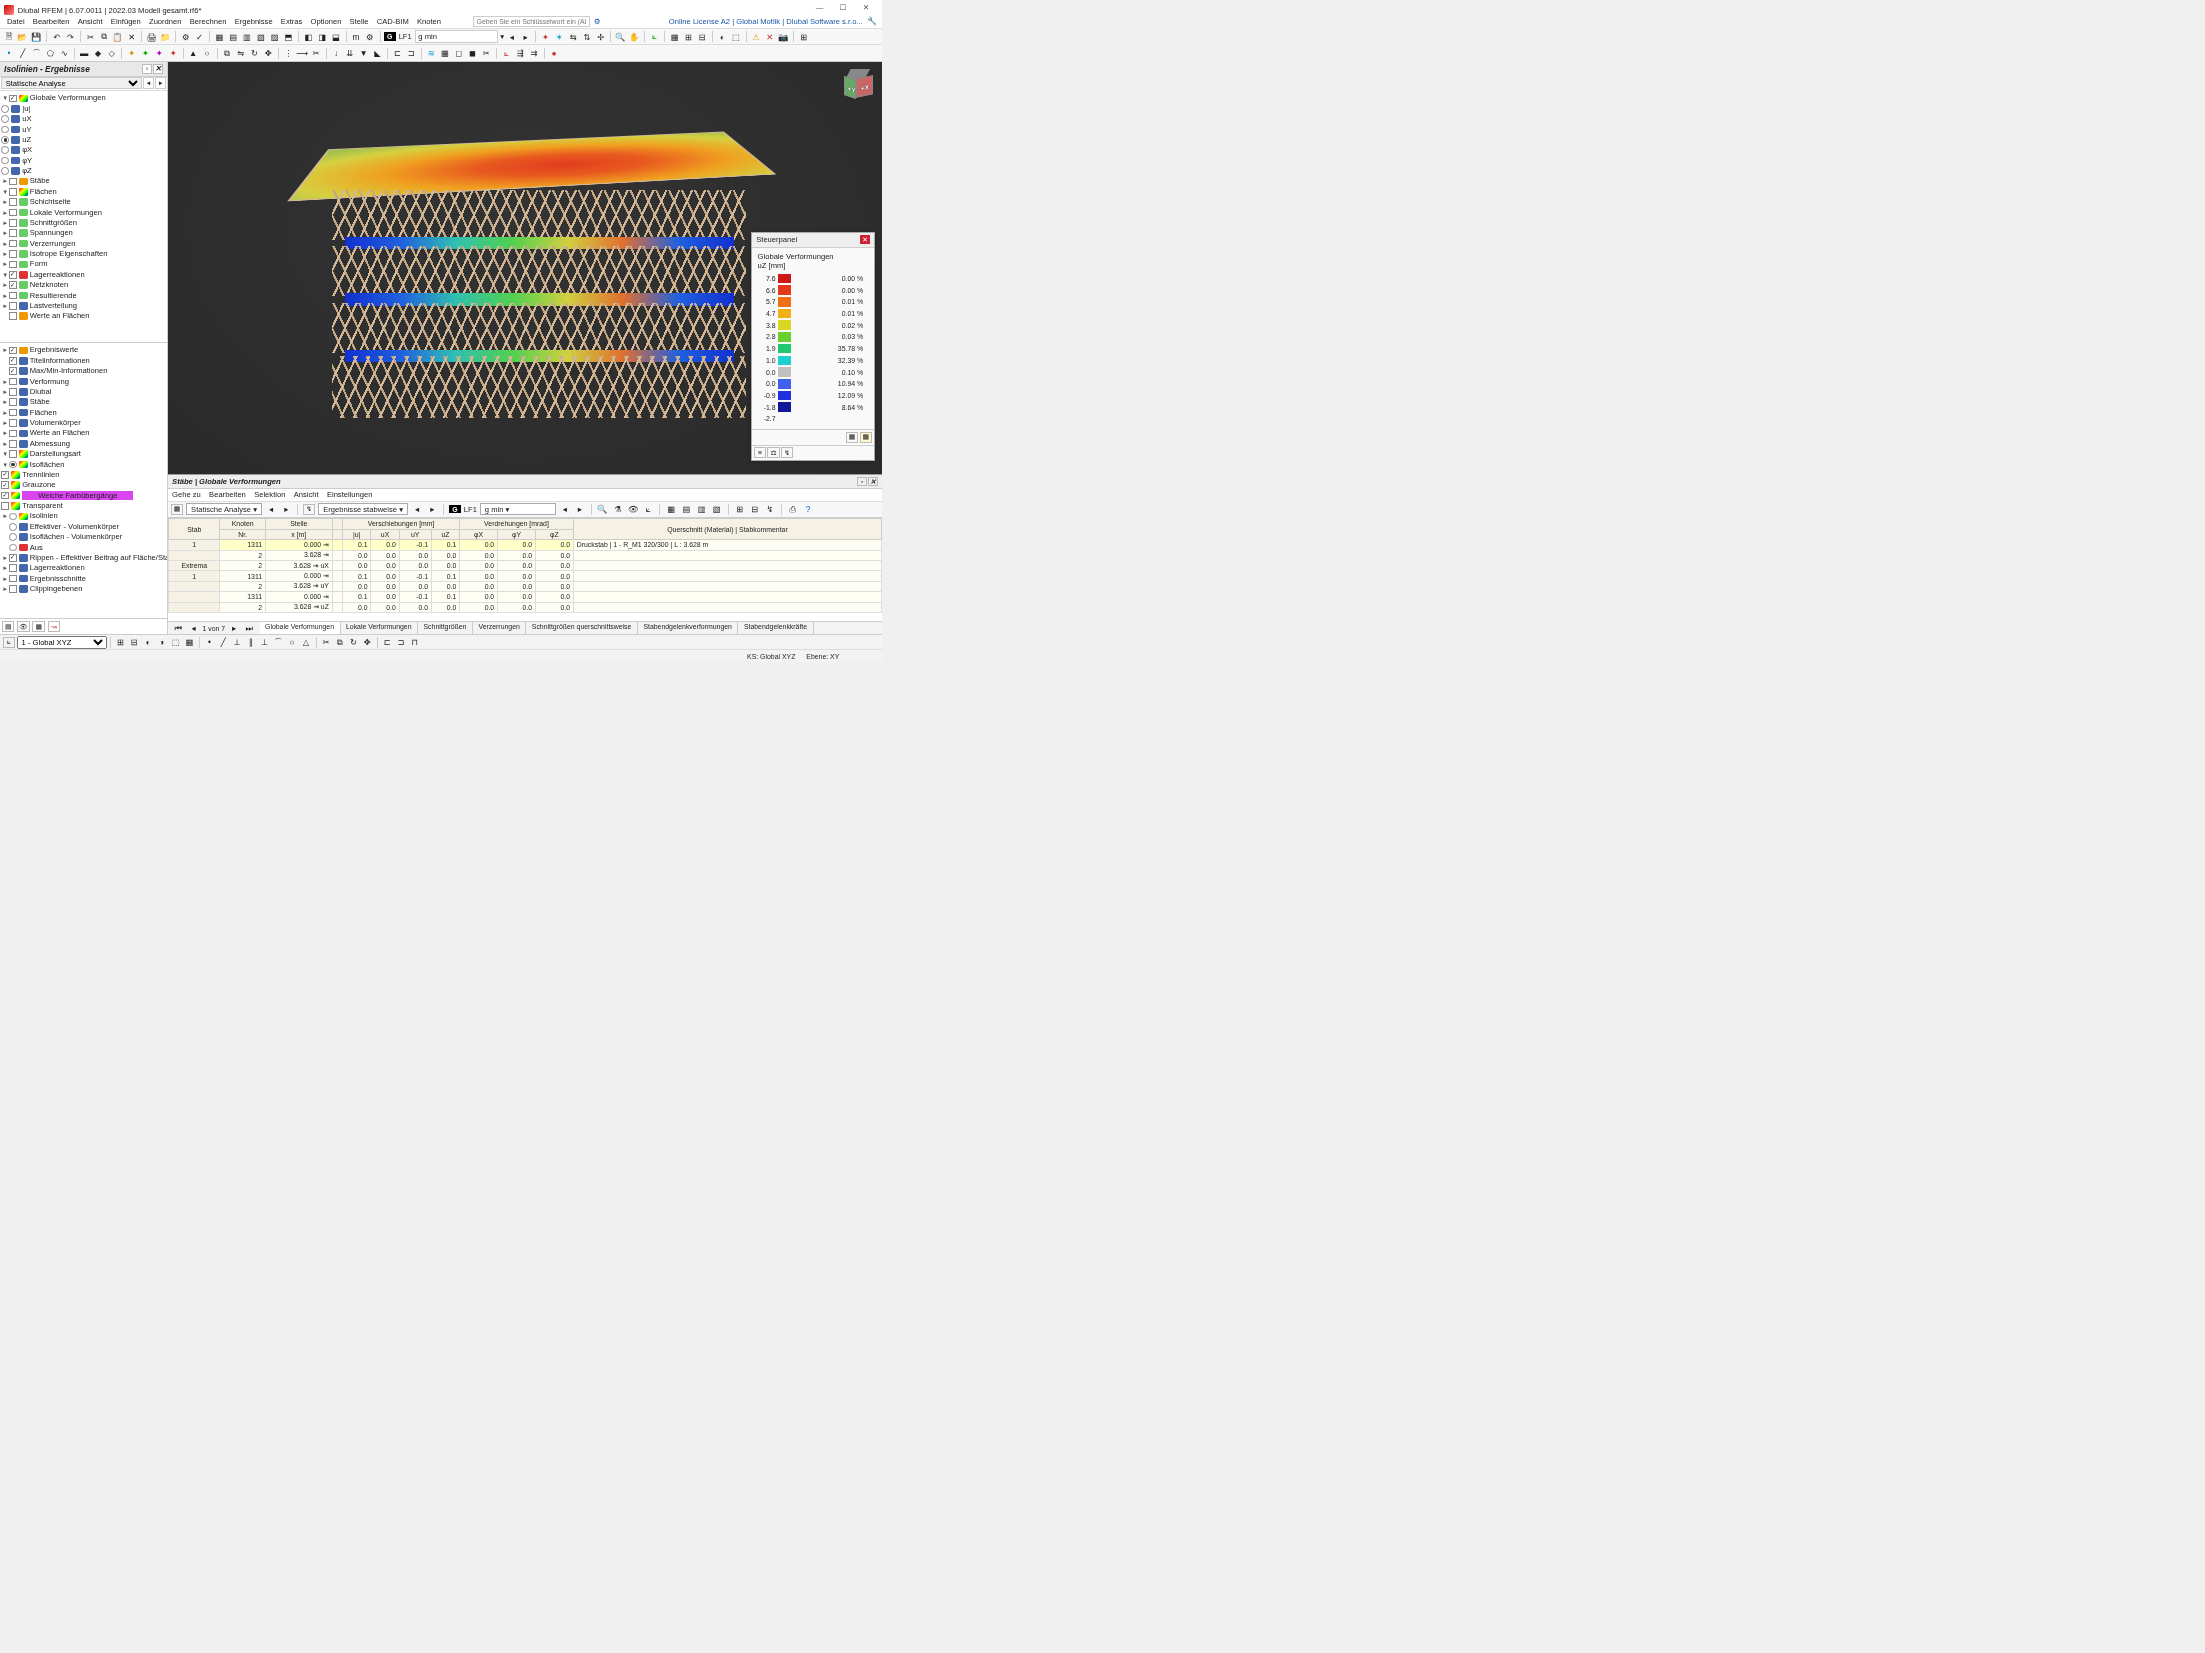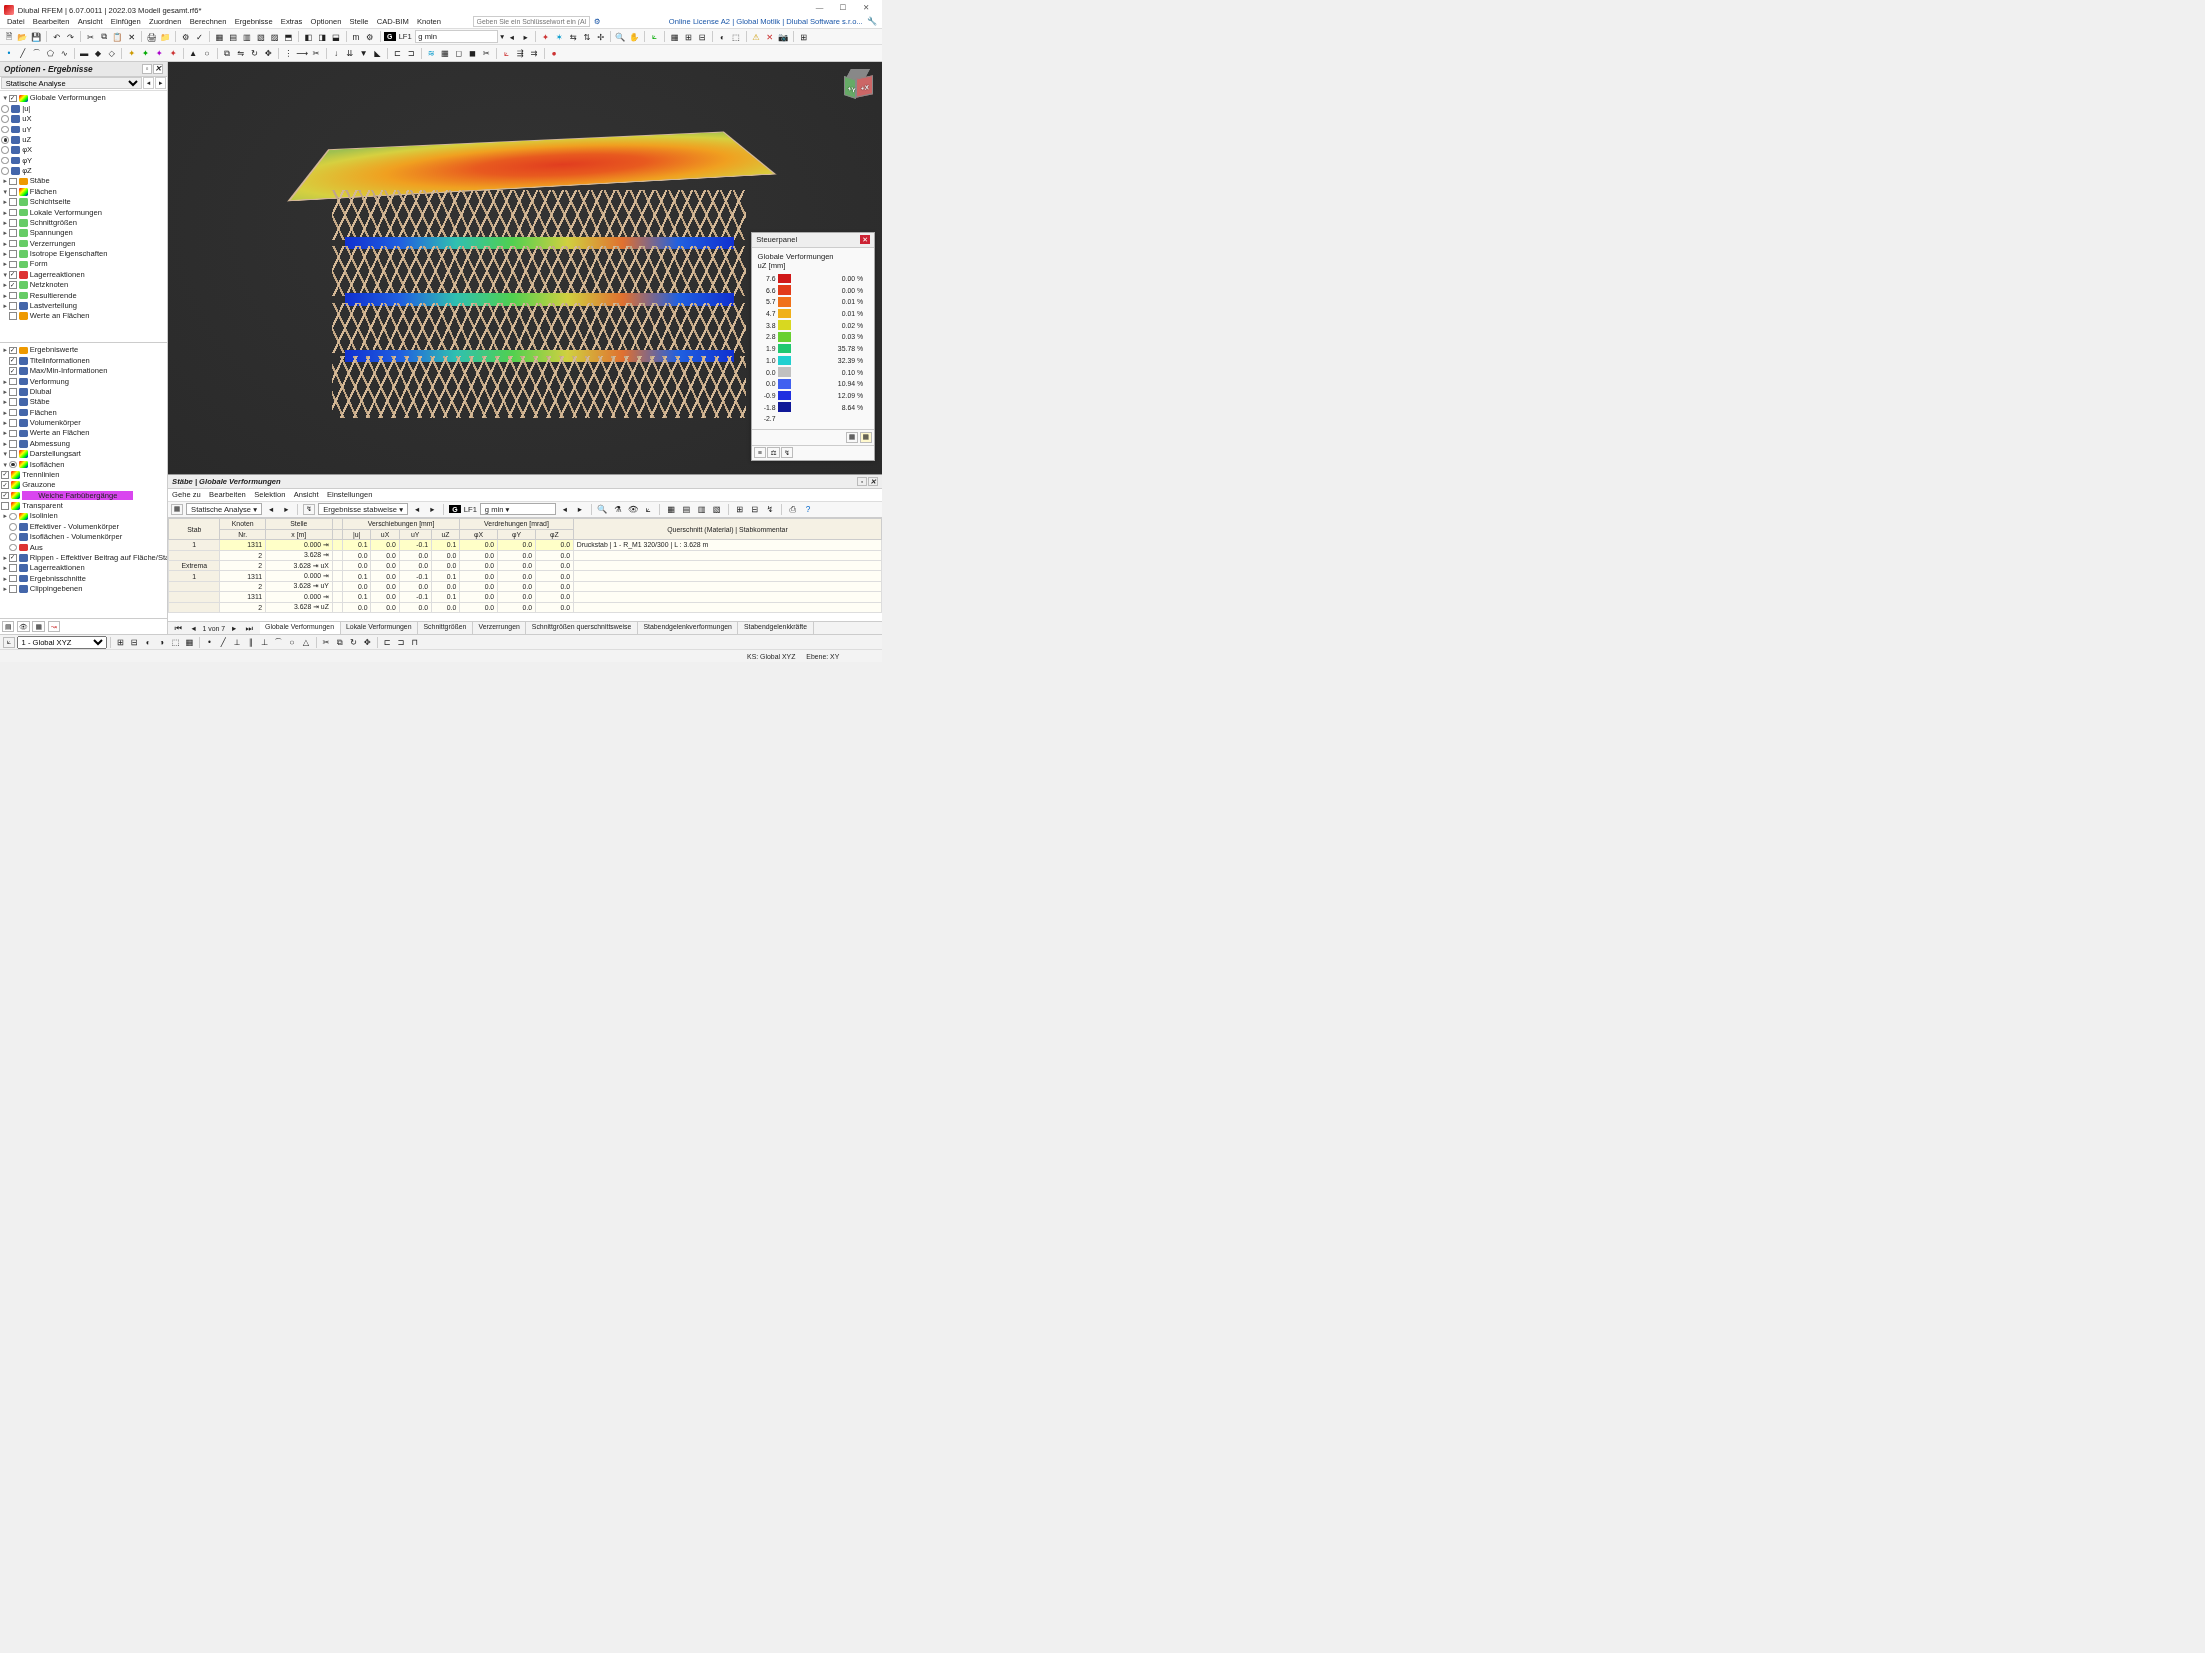--- a/index.html
+++ b/index.html
@@ -234,21 +234,21 @@
   <span class="tb-btn">⇶</span>
   <span class="tb-btn">⇉</span>
   <span class="tb-sep"></span>
   <span class="tb-btn" style="color:#c33">●</span>
 </div>
 
 <div class="main">
 
   <div class="navigator">
     <div class="nav-title">
-      <span>Optionen - Ergebnisse</span>
+      <span>Isolinien - Ergebnisse</span>
         <span class="sp"></span>
       <span class="ctl">▫</span>
       <span class="ctl">✕</span>
     </div>
     <div class="nav-combo">
       <select><option>Statische Analyse</option></select>
       <span class="arr">◂</span>
       <span class="arr">▸</span>
     </div>
     <div class="tree" style="flex:0 0 252px; border-bottom:1.4px solid #ccc;">

